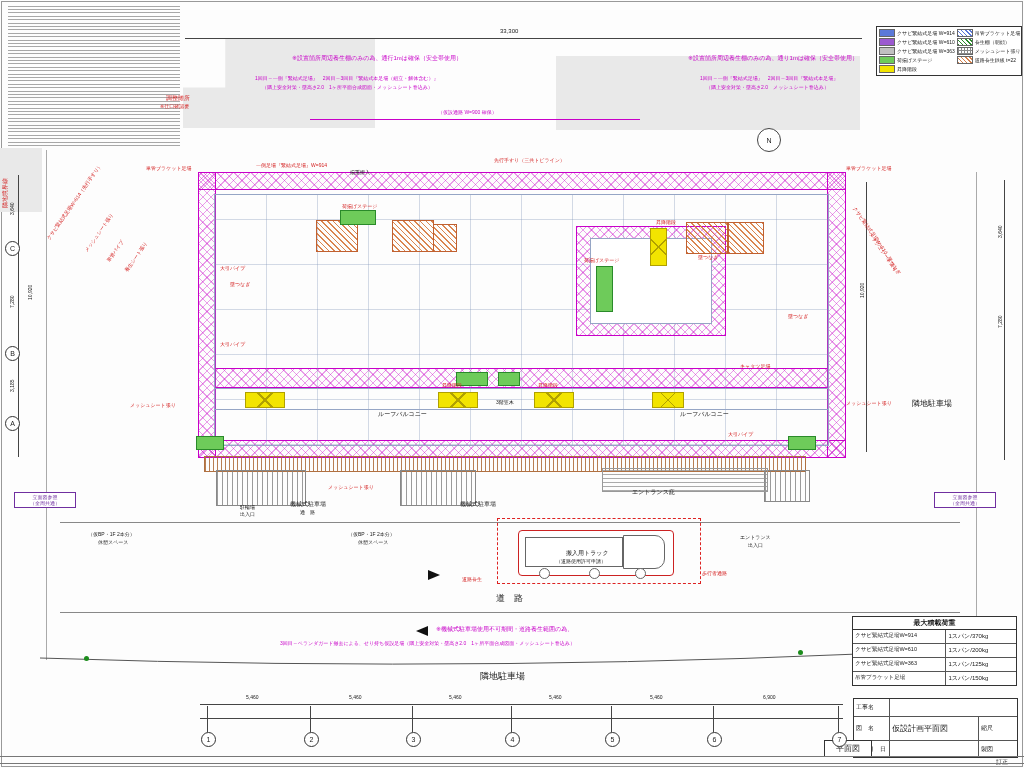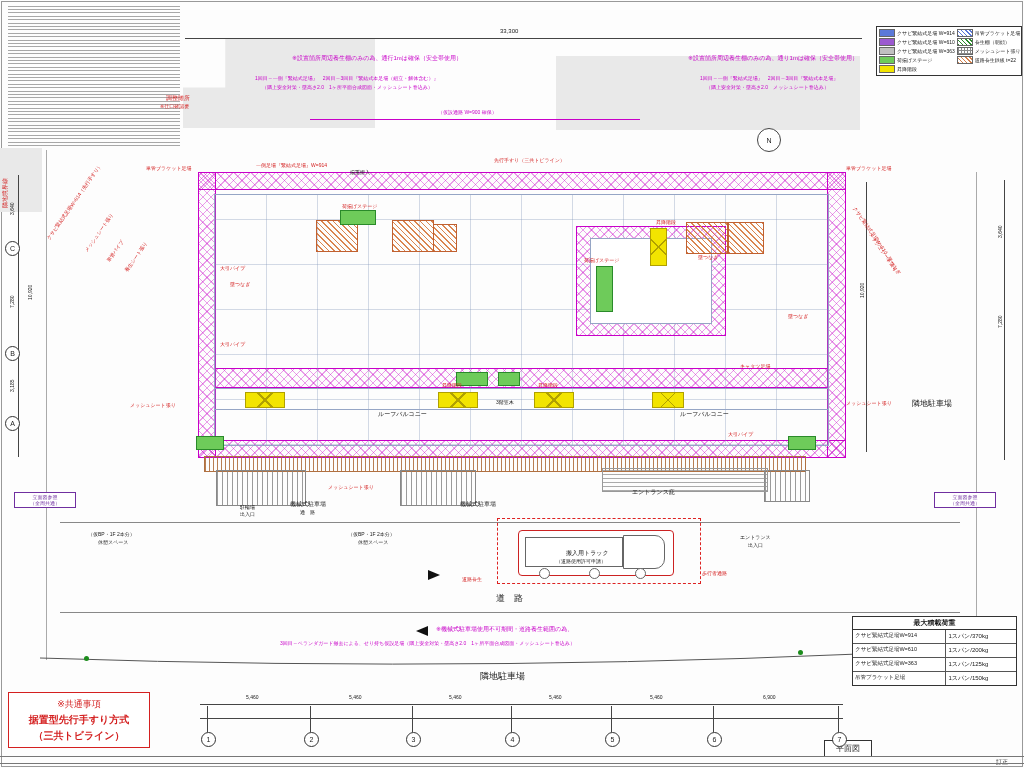--- a/index.html
+++ b/index.html
@@ -217,31 +217,36 @@
           <div class="c1">クサビ緊結式足場W=363</div>
           <div class="c2">1スパン/125kg</div>
         </div>
         <div class="r">
           <div class="c1">吊管ブラケット足場</div>
           <div class="c2">1スパン/150kg</div>
         </div>
       </div>
   </div>
 
+  <div class="tblock">
+    <div>工事名</div>
+    <div class="noR" style="grid-column:2/4;"></div>
+    <div>図　名</div>
+    <div style="font-size:8px;">仮設計画平面図</div>
+    <div class="noR">縮尺</div>
+    <div class="noB">年　月　日</div>
+    <div class="noB"></div>
+    <div class="noR noB">製図</div>
+  </div>
   <div class="abs" style="left:996px;top:758px;font-size:6px;">訂正</div>
   <div class="planbox">平面図</div>
 
   <div class="abs line-h" style="left:0;top:756px;width:1024px;background:#777;"></div>
   <div class="abs line-h" style="left:0;top:763px;width:1024px;background:#777;"></div>
 
-  <div class="redbox">
-    <div style="font-size:9px;">※共通事項</div>
-    <div style="font-size:10px;font-weight:bold;">据置型先行手すり方式</div>
-    <div style="font-size:10px;font-weight:bold;">（三共トビライン）</div>
-  </div>
 
   <div id="gen">
       <span class="ann" style="left: 500px; top: 28px; font-size: 6px; color: rgb(26, 26, 26);">33,300</span>
       <span class="ann" style="left: 292px; top: 55px; font-size: 6px; color: rgb(200, 0, 200);">※設置箇所周辺養生棚のみの為、通行1mは確保（安全帯使用）</span>
       <span class="ann" style="left: 255px; top: 76px; font-size: 5px; color: rgb(200, 0, 200);">1回目～一側『緊結式足場』　2回目～3回目『緊結式本足場（組立・解体含む）』</span>
       <span class="ann" style="left: 262px; top: 85px; font-size: 5px; color: rgb(200, 0, 200);">（隣上安全対策・壁高さ2.0　1ヶ所平面合成図面・メッシュシート巻込み）</span>
       <span class="ann" style="left: 688px; top: 55px; font-size: 6px; color: rgb(200, 0, 200);">※設置箇所周辺養生棚のみの為、通り1mは確保（安全帯使用）</span>
       <span class="ann" style="left: 700px; top: 76px; font-size: 5px; color: rgb(200, 0, 200);">1回目～一側『緊結式足場』　2回目～3回目『緊結式本足場』</span>
       <span class="ann" style="left: 706px; top: 85px; font-size: 5px; color: rgb(200, 0, 200);">（隣上安全対策・壁高さ2.0　メッシュシート巻込み）</span>
       <span class="ann" style="left: 166px; top: 95px; font-size: 6px; color: rgb(212, 32, 32);">調整随所</span>

